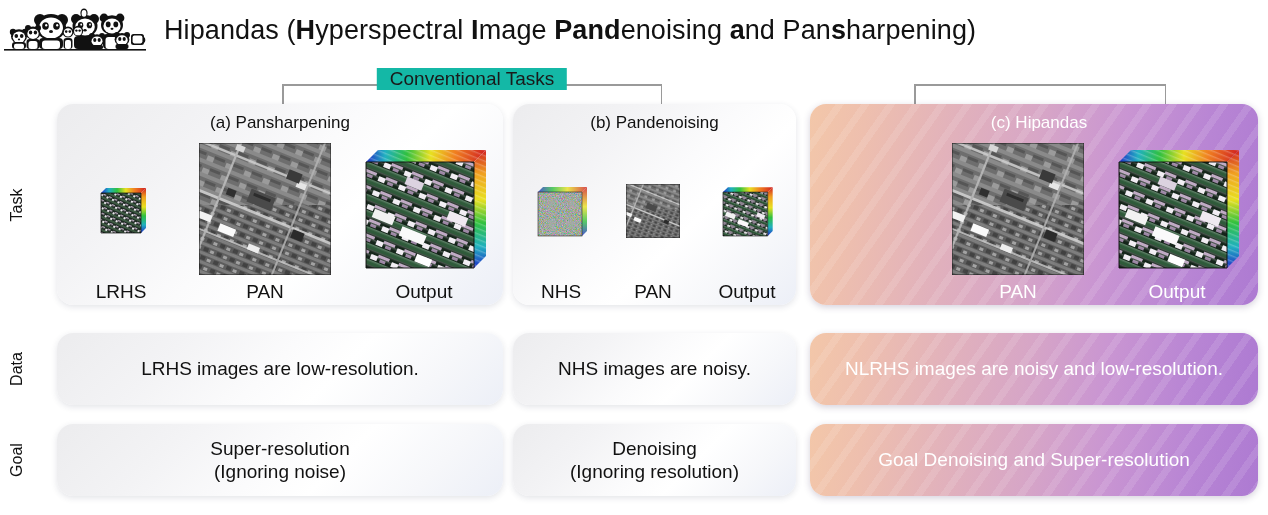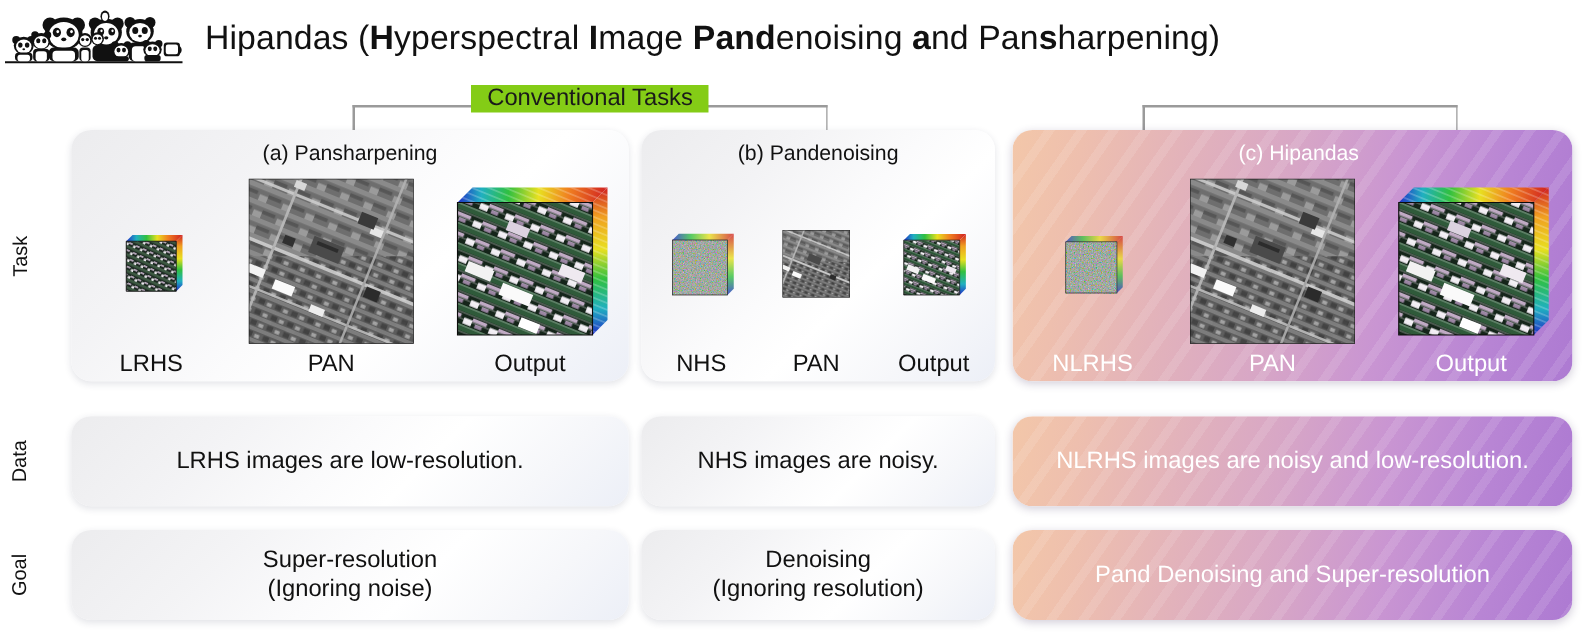--- a/index.html
+++ b/index.html
@@ -15,21 +15,21 @@
   .title{font-size:27px;letter-spacing:.1px;white-space:nowrap;color:#111;}
   .title b{font-weight:bold;}
 
   
   .bracket{position:absolute;height:46px;}
   .bracket .bline{position:absolute;left:0;right:0;top:24px;height:1.5px;background:#9a9a9a;}
   .bracket .btick{position:absolute;top:24px;width:1.5px;height:22px;background:#9a9a9a;}
   .bracket .btick.l{left:0;}
   .bracket .btick.r{right:0;}
   .bracket .blabel{position:absolute;left:50%;top:8px;transform:translateX(-50%);
-                   background:#84cc16;padding:0 13px;font-size:19px;color:#1a1a1a;white-space:nowrap;}
+                   background:#14b8a6;padding:0 13px;font-size:19px;color:#1a1a1a;white-space:nowrap;}
 
   
   .rowlabel{position:absolute;left:0;width:34px;display:flex;align-items:center;justify-content:center;}
   .rowlabel span{transform:rotate(-90deg);font-size:16px;color:#111;white-space:nowrap;}
 
   
   .card{position:absolute;border-radius:16px;box-sizing:border-box;}
   .card.light{
     background:
       linear-gradient(135deg,#ececee 0%,#f3f3f5 26%,#fbfbfc 48%,#ffffff 62%,#f6f7fa 82%,#eceff7 100%);
@@ -427,40 +427,20 @@
         </div>
         <div class="cap">Output</div>
       </div>
     </div>
   </div>
 
   <div class="card grad" style="left:810px;top:104px;width:448px;height:201px;">
     <div class="card-title">(c) Hipandas</div>
     <div class="imgrow">
 
-      <div class="slot" style="left:0px;top:0px;width:128px;height:165px;">
-        <div class="thumb" style="top:46px;">
-          <svg class="px" width="54" height="54" viewBox="0 0 58 58">
-            <defs>
-              <filter id="nz2" x="0" y="0" width="100%" height="100%">
-                <feTurbulence type="fractalNoise" baseFrequency="0.9" numOctaves="3" seed="13"></feTurbulence>
-                <feColorMatrix type="saturate" values="2.4"></feColorMatrix>
-              </filter>
-            </defs>
-            <g>
-              <rect x="6" y="8" width="44" height="44" fill="#8d9a90"></rect>
-              <rect x="6" y="8" width="44" height="44" filter="url(#nz2)" opacity=".95"></rect>
-              <path d="M6 8 L11 3 H55 L50 8 Z" fill="url(#sp5)" opacity=".75"></path>
-              <path d="M50 8 L55 3 V47 L50 52 Z" fill="url(#sp6)" opacity=".75"></path>
-              <rect x="6" y="8" width="44" height="44" fill="none" stroke="#2a2a2a" stroke-width=".6"></rect>
-            </g>
-          </svg>
-        </div>
-        <div class="cap">NLRHS</div>
-      </div>
 
       <div class="slot" style="left:128px;top:0px;width:160px;height:165px;">
         <div class="thumb" style="top:3px;">
           <svg class="px" width="132" height="132" viewBox="0 0 132 132">
             <rect width="132" height="132" fill="url(#fieldsA)"></rect>
             <rect y="62" width="132" height="70" fill="url(#fieldsB)" opacity=".92"></rect>
             <g transform="rotate(22 66 66)" opacity=".85">
               <rect x="-40" y="26" width="220" height="2.4" fill="#cfcfcf"></rect>
               <rect x="-40" y="72" width="220" height="2.8" fill="#d6d6d6"></rect>
               <rect x="-40" y="108" width="220" height="2" fill="#c4c4c4"></rect>
@@ -528,17 +508,17 @@
     </div>
   </div>
   <div class="card light" style="left:513px;top:424px;width:283px;height:72px;">
     <div class="ctext">
       <div>Denoising</div>
       <div>(Ignoring resolution)</div>
     </div>
   </div>
   <div class="card grad" style="left:810px;top:424px;width:448px;height:72px;">
     <div class="ctext">
-      <div>Pand Denoising and Super-resolution</div>
+      <div>Goal Denoising and Super-resolution</div>
     </div>
   </div>
 
 </div>
 
 </body></html>

